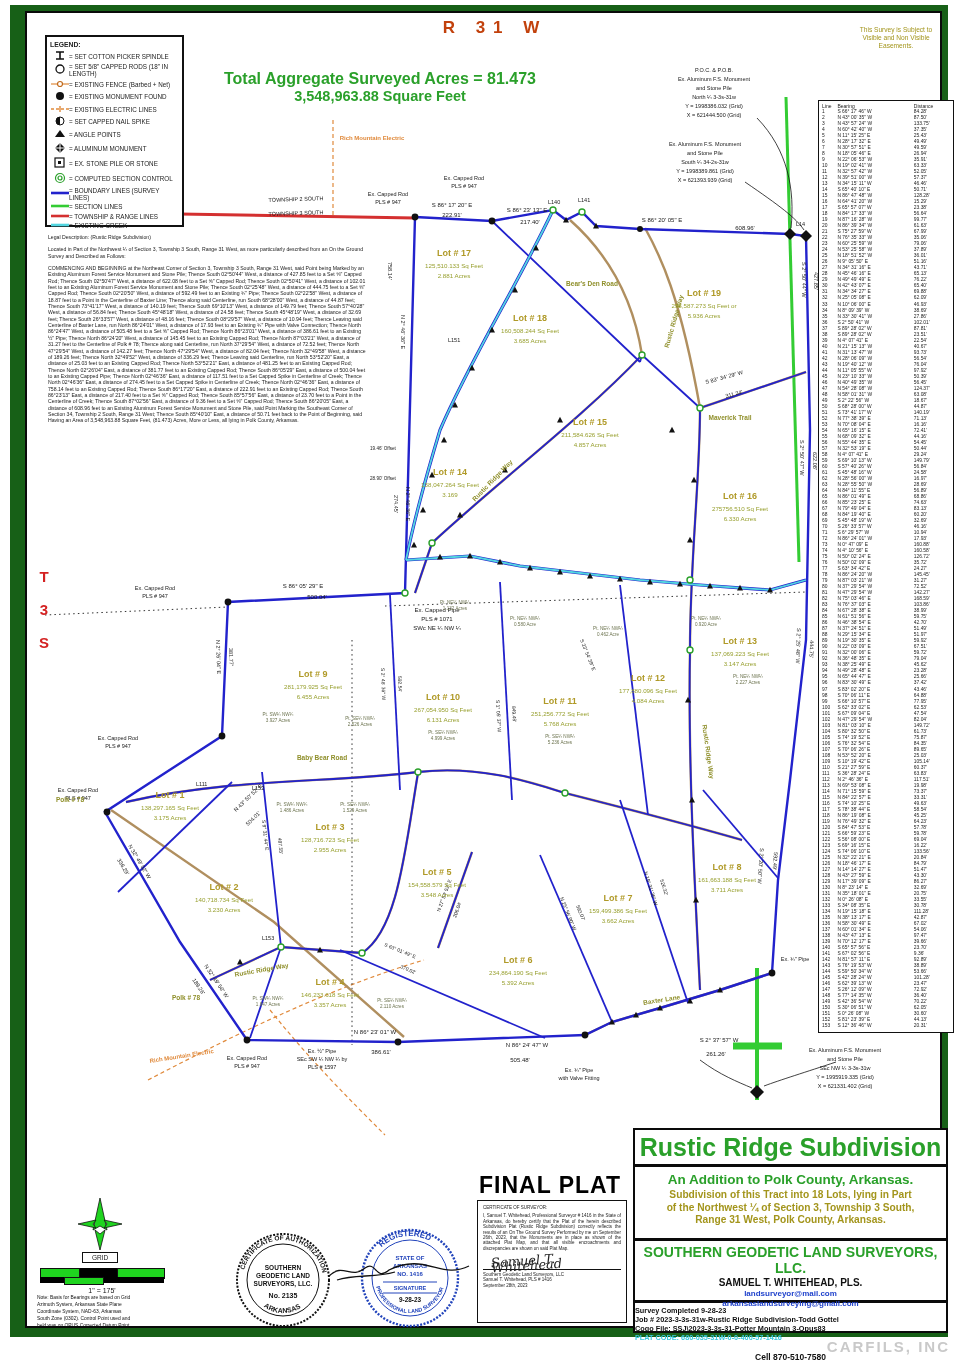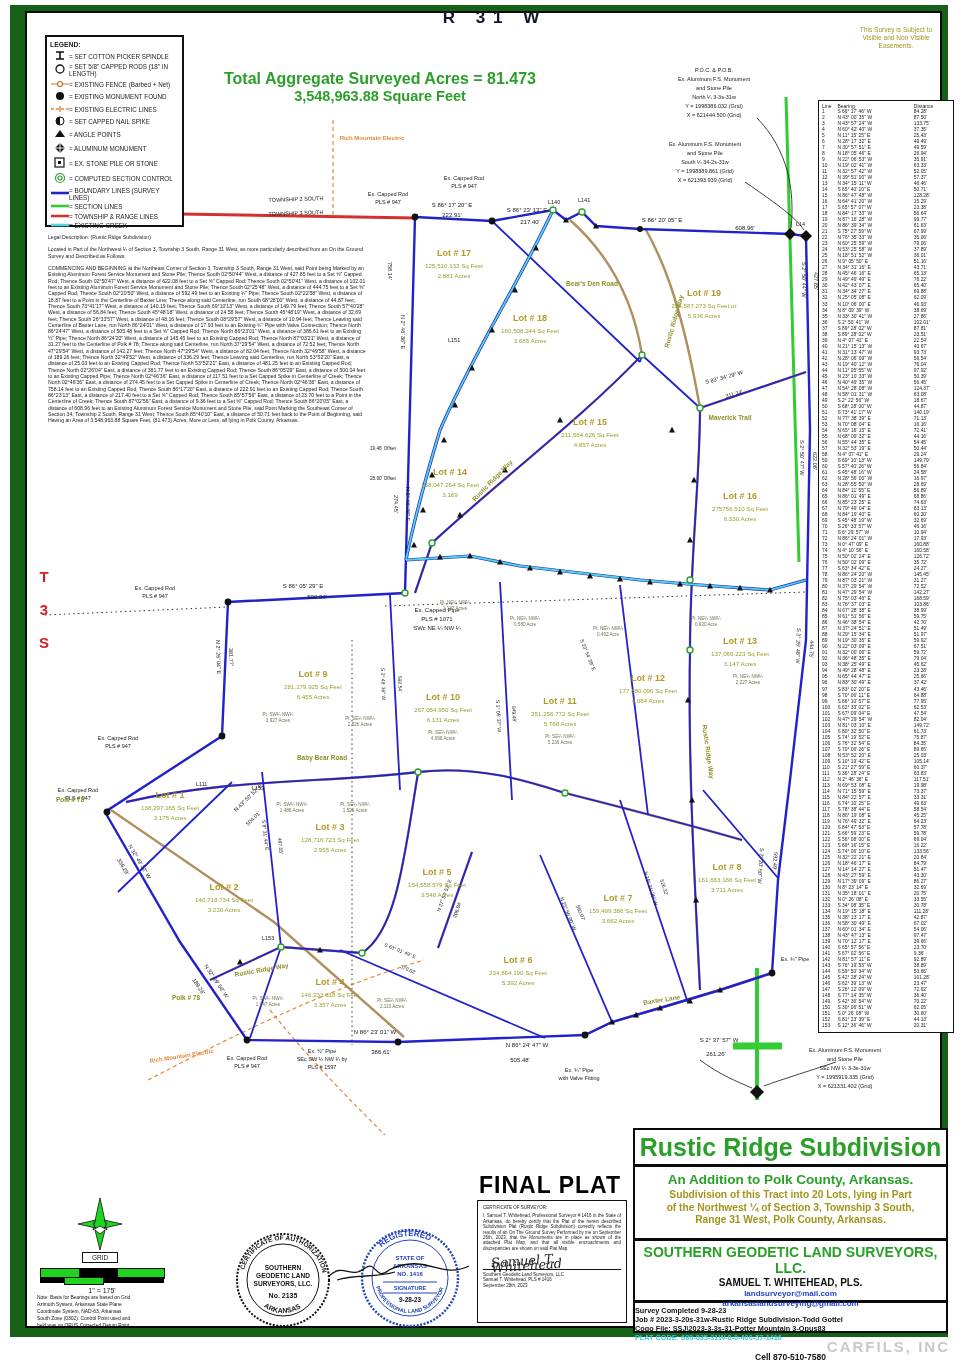--- a/index.html
+++ b/index.html
@@ -11,21 +11,21 @@
   .abs{position:absolute;}
   .map-svg{position:absolute;left:0;top:0;}
   
   .legend{left:45px;top:35px;width:139px;height:192px;border:2px solid #111;background:#fff;
           font-size:6.3px;line-height:7px;padding:4px 3px;box-sizing:border-box;}
   .legend .ttl{font-weight:bold;margin-bottom:3px;font-size:6.8px;}
   .lrow{display:flex;align-items:center;margin-bottom:2.4px;}
   .lrow .ic{width:19px;flex:0 0 19px;text-align:center;}
   .lrow .lb{flex:1;}
   
-  .r31w{left:430px;top:8px;width:130px;text-align:center;color:#0f172a;font-weight:bold;
+  .r31w{left:430px;top:18px;width:130px;text-align:center;color:#c2410c;font-weight:bold;
         font-size:17px;letter-spacing:8px;}
   .ease{left:840px;top:26px;width:112px;text-align:center;color:#a3951c;font-size:6.6px;line-height:8px;}
   .total{left:200px;top:70px;width:360px;text-align:center;color:#2aa02a;font-weight:bold;}
   .total .l1{font-size:16px;}
   .total .l2{font-size:14.5px;}
   
   .legal{left:48px;top:234px;width:320px;font-size:5.15px;line-height:6.35px;color:#1a1a1a;}
   .legal .lt{margin-bottom:6px;}
   .legal p{margin:0 0 6px 0;}
   
@@ -1664,34 +1664,34 @@
     <div>Azimuth System, Arkansas State Plane</div>
     <div>Coordinate System, NAD-63, Arkansas</div>
     <div>South Zone (0302). Control Point used and</div>
     <div>held was on OPUS Corrected Datum Point.</div>
   </div>
 
   <div class="abs tblock">
     <div class="tb1">Rustic Ridge Subdivision</div>
     <div class="tb2">
       <div class="a">An Addition to Polk County, Arkansas.</div>
-      <div class="b">Subdivision of this Tract into 20 Lots, lying in Part</div>
+      <div class="b">Subdivision of this Tract into 18 Lots, lying in Part</div>
       <div class="b">of the Northwest ¼ of Section 3, Township 3 South,</div>
       <div class="b">Range 31 West, Polk County, Arkansas.</div>
     </div>
     <div class="tb3">
       <div class="n1">SOUTHERN GEODETIC  LAND SURVEYORS, LLC.</div>
       <div class="n2">SAMUEL T. WHITEHEAD, PLS.</div>
       <div class="em">landsurveyor@mail.com</div>
       <div class="em">arkansaslandsurveying@gmail.com</div>
       <div class="ph">Cell 870-510-7580</div>
     </div>
     <div class="tb4">
       <div>Survey Completed 9-28-23</div>
-      <div>Job # 2023-3-20s-31w-Rustic Ridge Subdivision-Todd Gottel</div>
+      <div>Job # 2023-3-3s-31w-Rustic Ridge Subdivision-Todd Gottel</div>
       <div>Cogo File: SSJ\2023-3-3s-31-Potter Mountain 3-Opus83</div>
       <div class="cy">PLAT CODE: 680-035-31W-0-0-400-57-1416</div>
     </div>
   </div>
 
   <div class="abs wm">CARFILS, INC</div>
 
 </div>
 
 </body></html>

